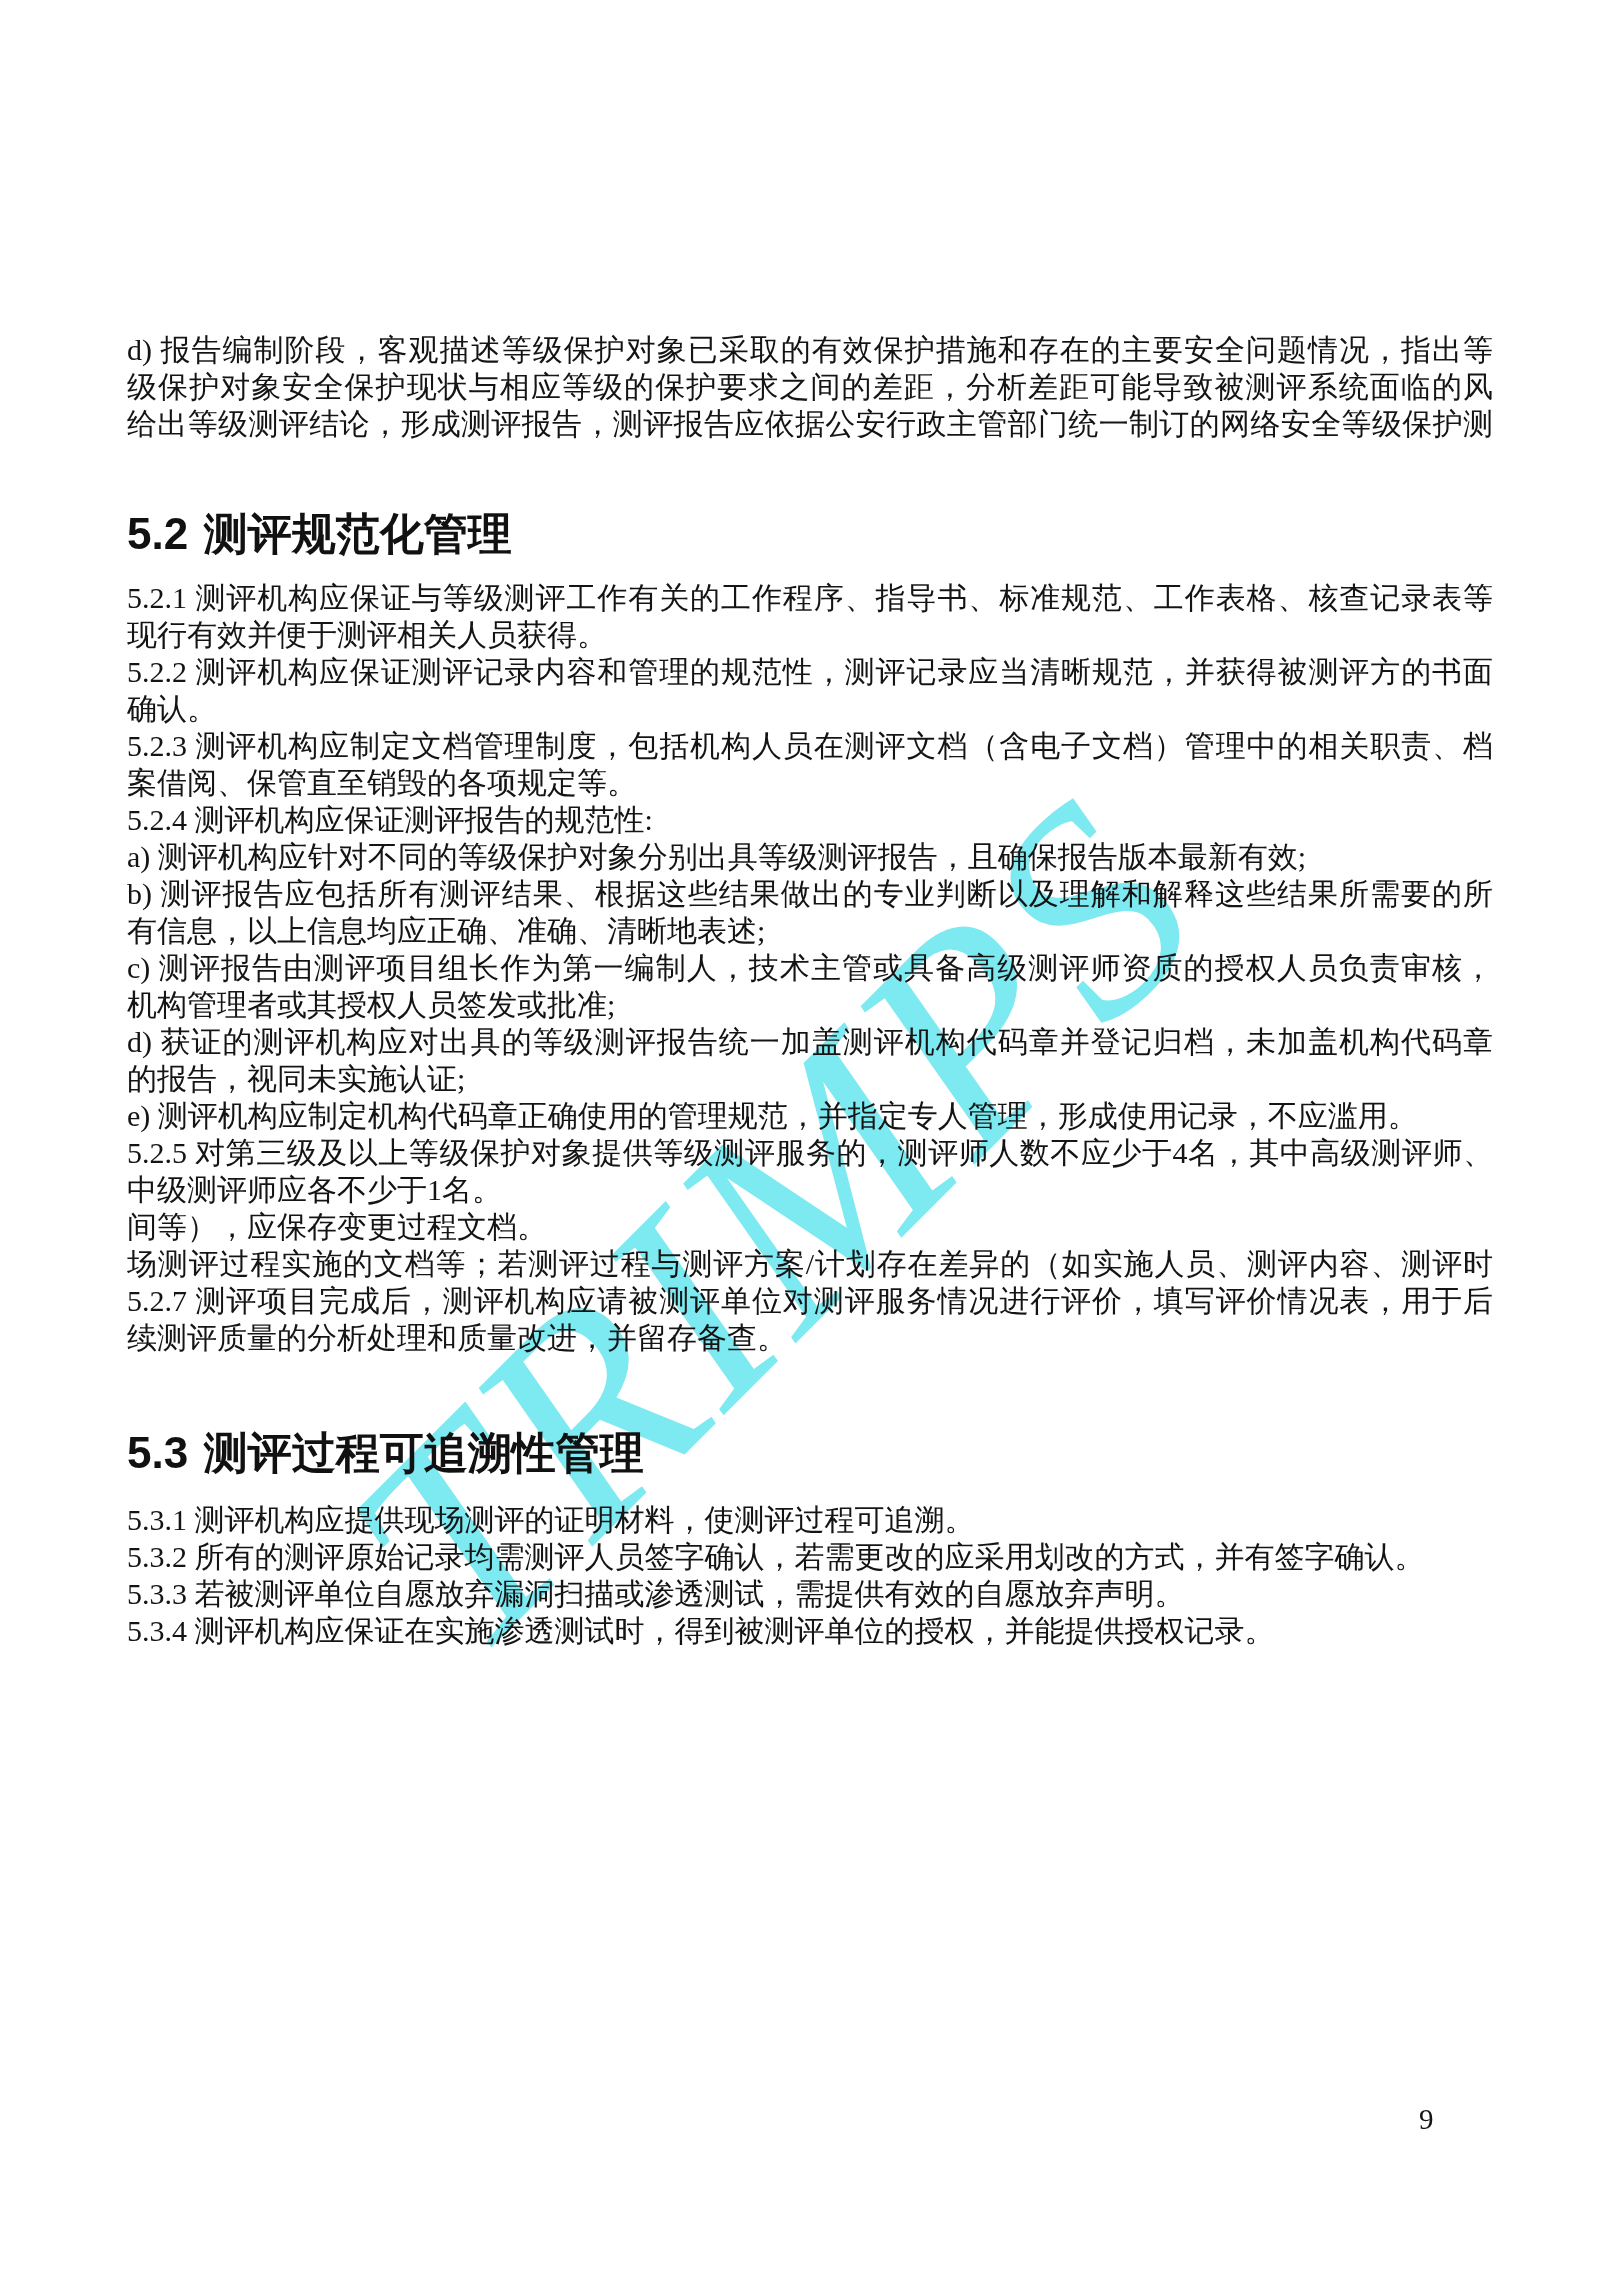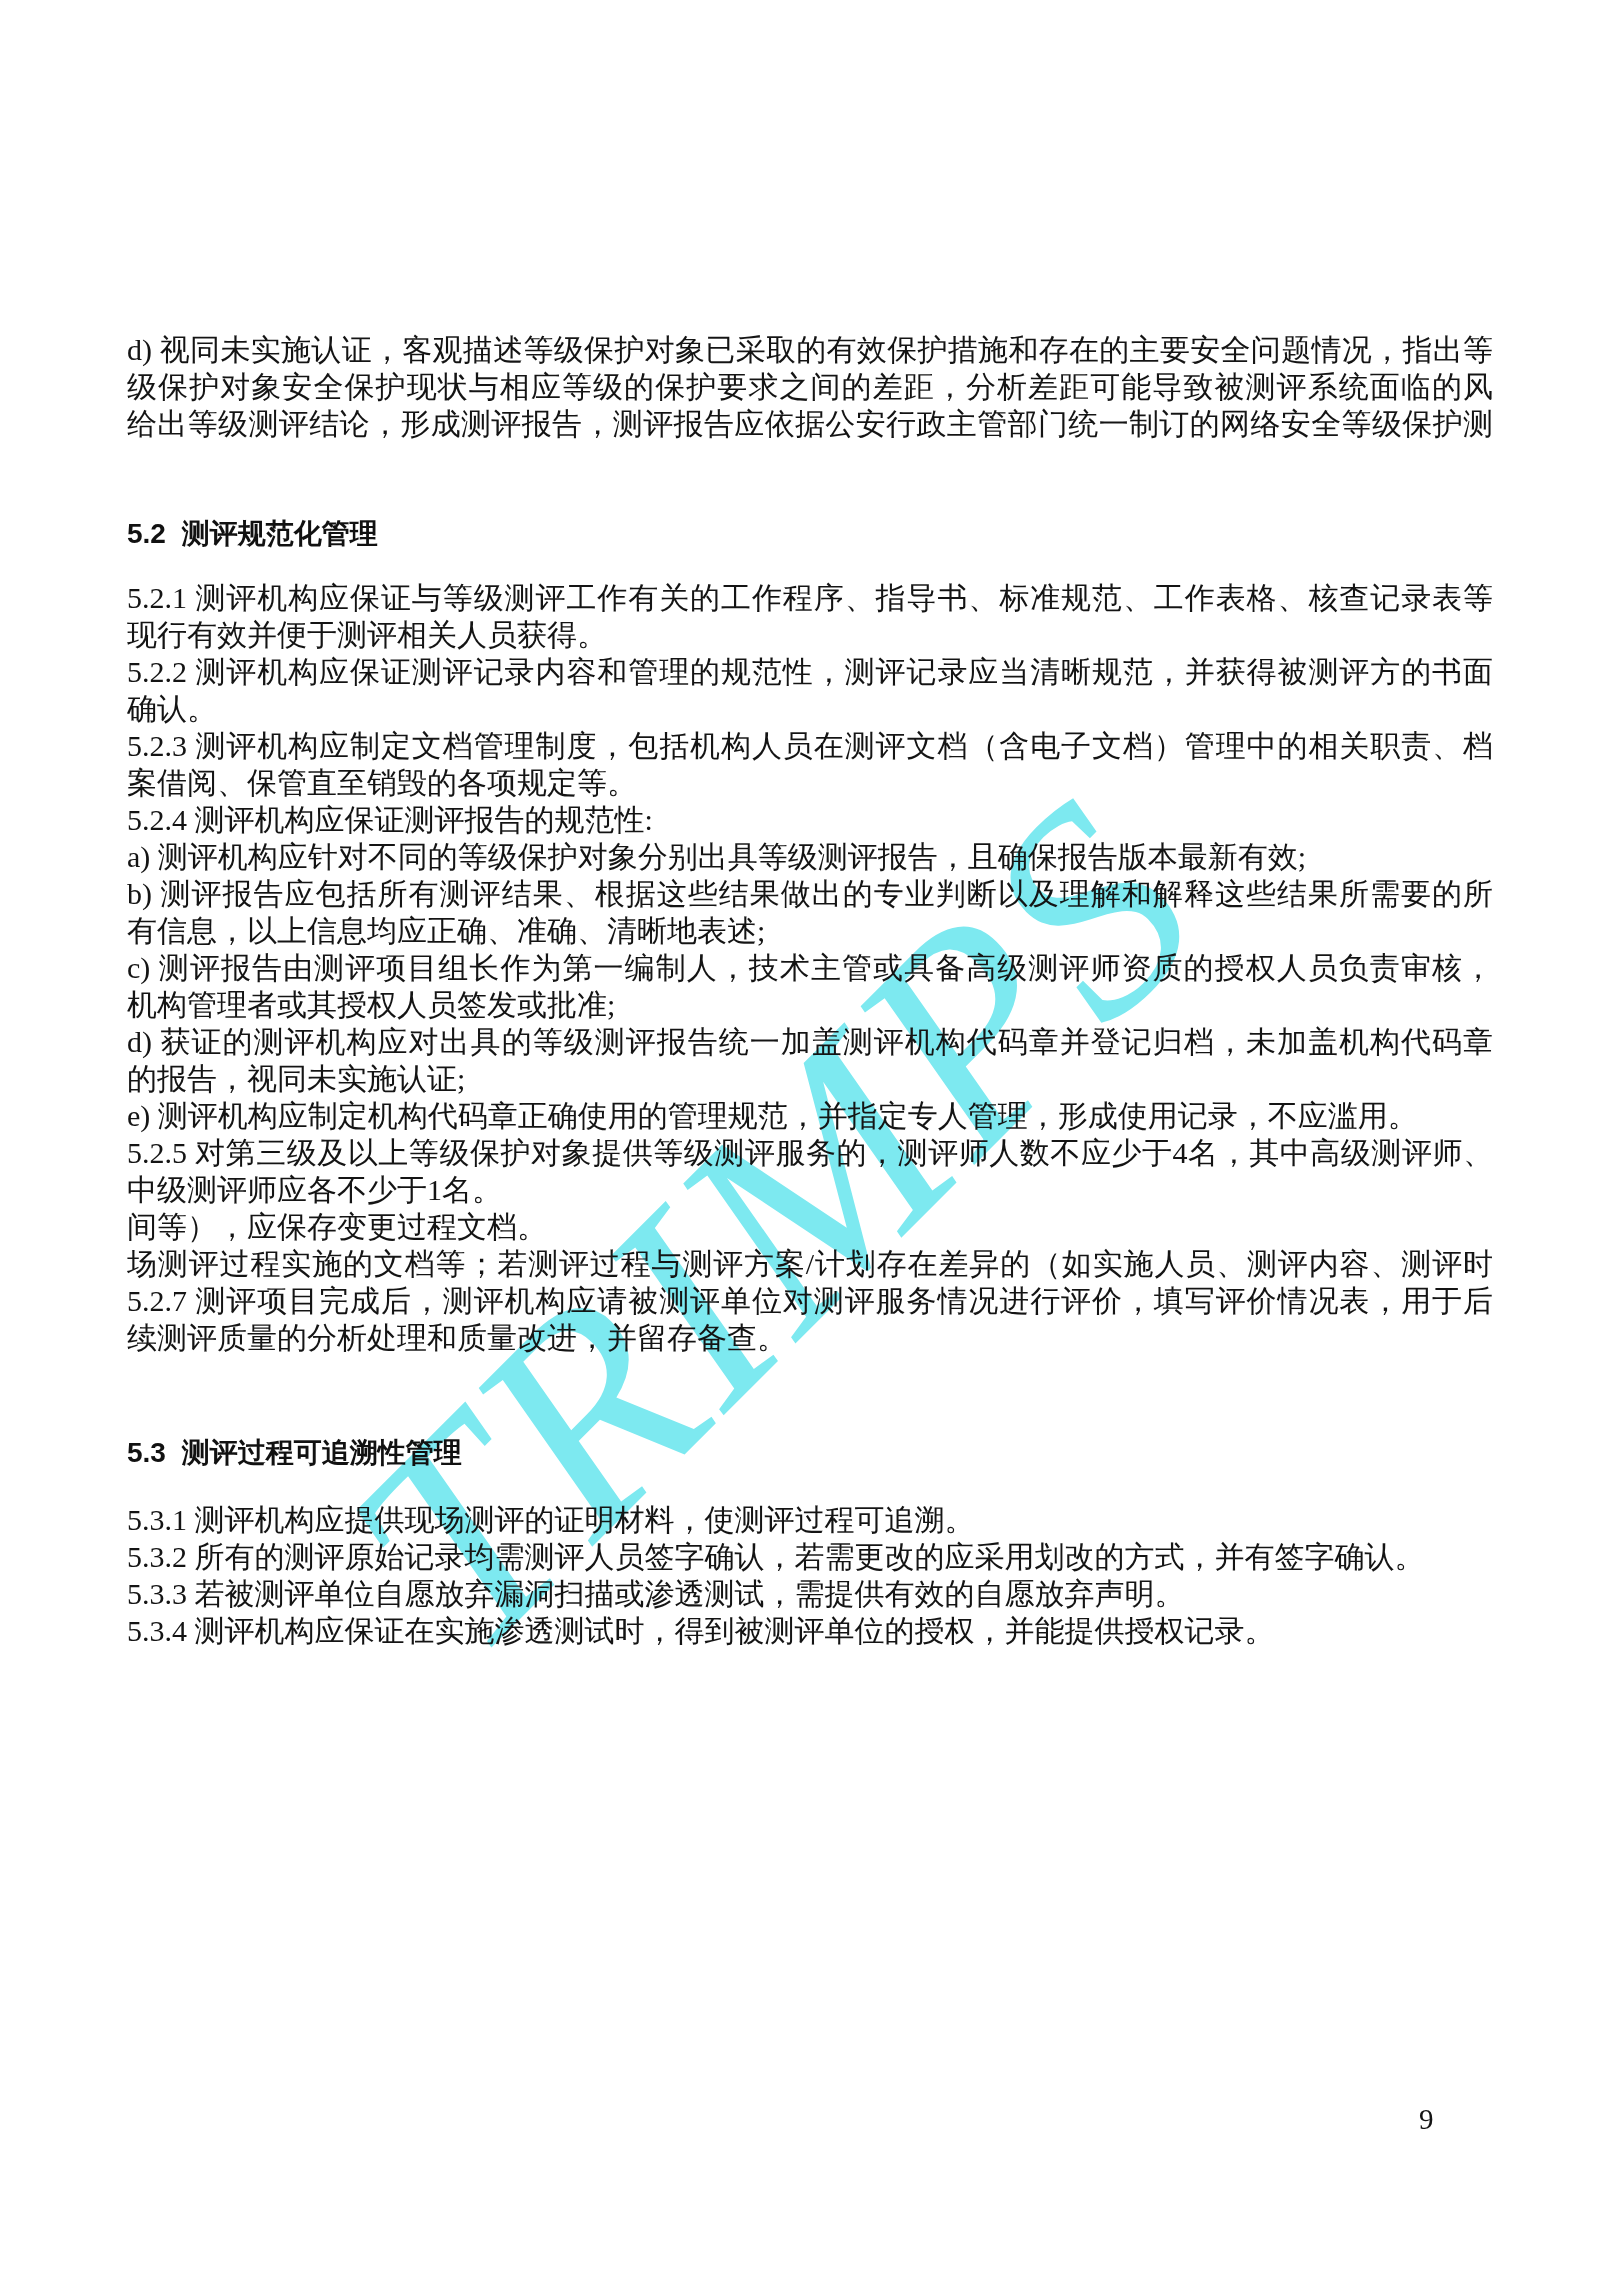--- a/index.html
+++ b/index.html
@@ -17,39 +17,39 @@
   }
   .content{position:absolute;left:0;top:0;width:100%;height:100%;z-index:1;}
   .block{position:absolute;left:127px;width:1366px;}
   .ln{
     font-size:30px;line-height:37px;height:37px;overflow:hidden;
     text-align:left;white-space:normal;
   }
   .j{text-align:justify;text-align-last:justify;text-justify:inter-character;}
   h2.block{
     margin:0;font-family:"Liberation Sans","DejaVu Sans",sans-serif;
-    font-weight:700;font-size:28px;line-height:39px;color:#111;
+    font-weight:700;font-size:44px;line-height:39px;color:#111;
   }
   h2 .sec-num{margin-right:15.7px;}
   .pagenum{
     position:absolute;left:1419px;top:2103px;
     font-size:29px;line-height:33px;color:#141414;
   }
 </style>
 </head>
 <body>
 
 <div class="page">
 
   <div class="watermark">TRIMPS</div>
 
   <div class="content">
 
     <section class="block" style="top:331px">
-      <div class="ln j">d) 视同未实施认证，客观描述等级保护对象已采取的有效保护措施和存在的主要安全问题情况，指出等</div>
+      <div class="ln j">d) 报告编制阶段，客观描述等级保护对象已采取的有效保护措施和存在的主要安全问题情况，指出等</div>
       <div class="ln j">级保护对象安全保护现状与相应等级的保护要求之间的差距，分析差距可能导致被测评系统面临的风险，</div>
       <div class="ln j">给出等级测评结论，形成测评报告，测评报告应依据公安行政主管部门统一制订的网络安全等级保护测</div>
     </section>
 
     <h2 class="block" style="top:514px">
       <span class="sec-num">5.2</span><span>测评规范化管理</span>
     </h2>
 
     <section class="block" style="top:579px">
       <div class="ln j">5.2.1 测评机构应保证与等级测评工作有关的工作程序、指导书、标准规范、工作表格、核查记录表等</div>

